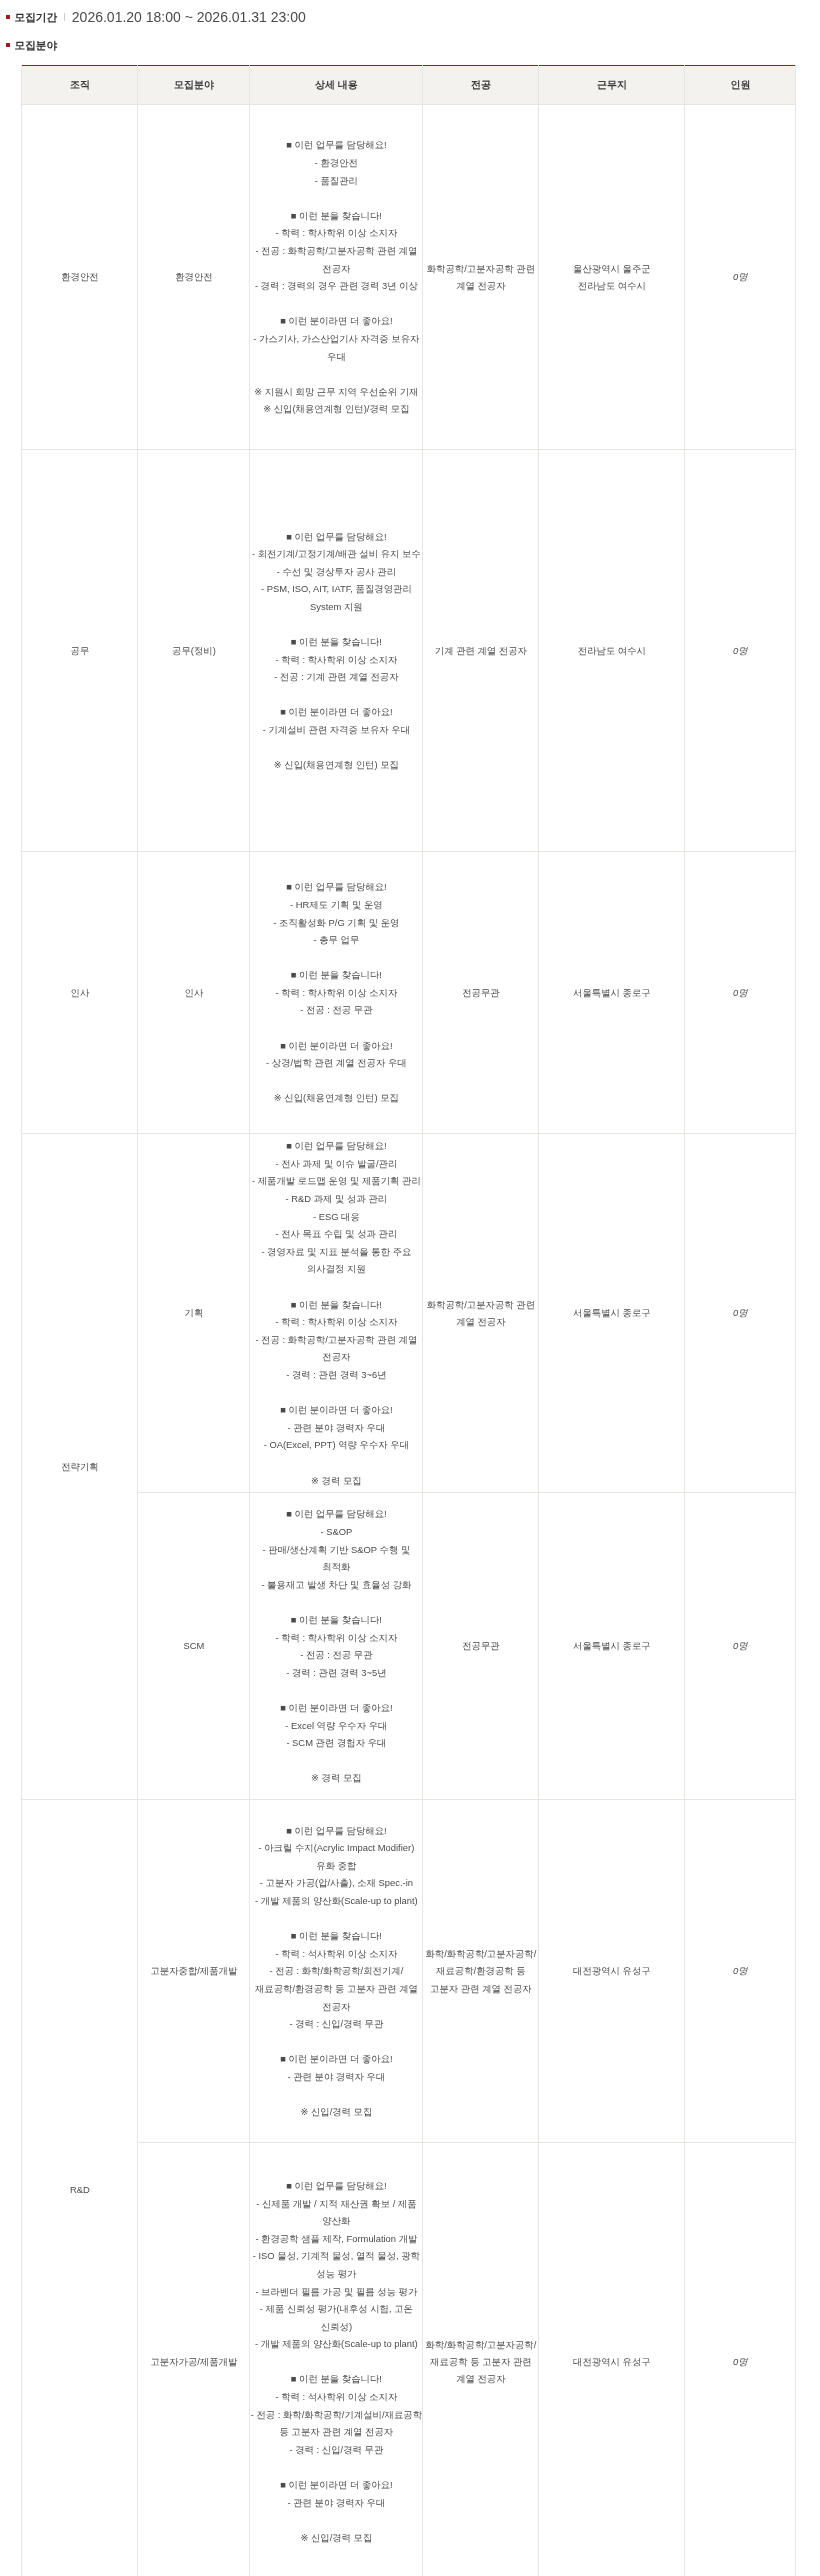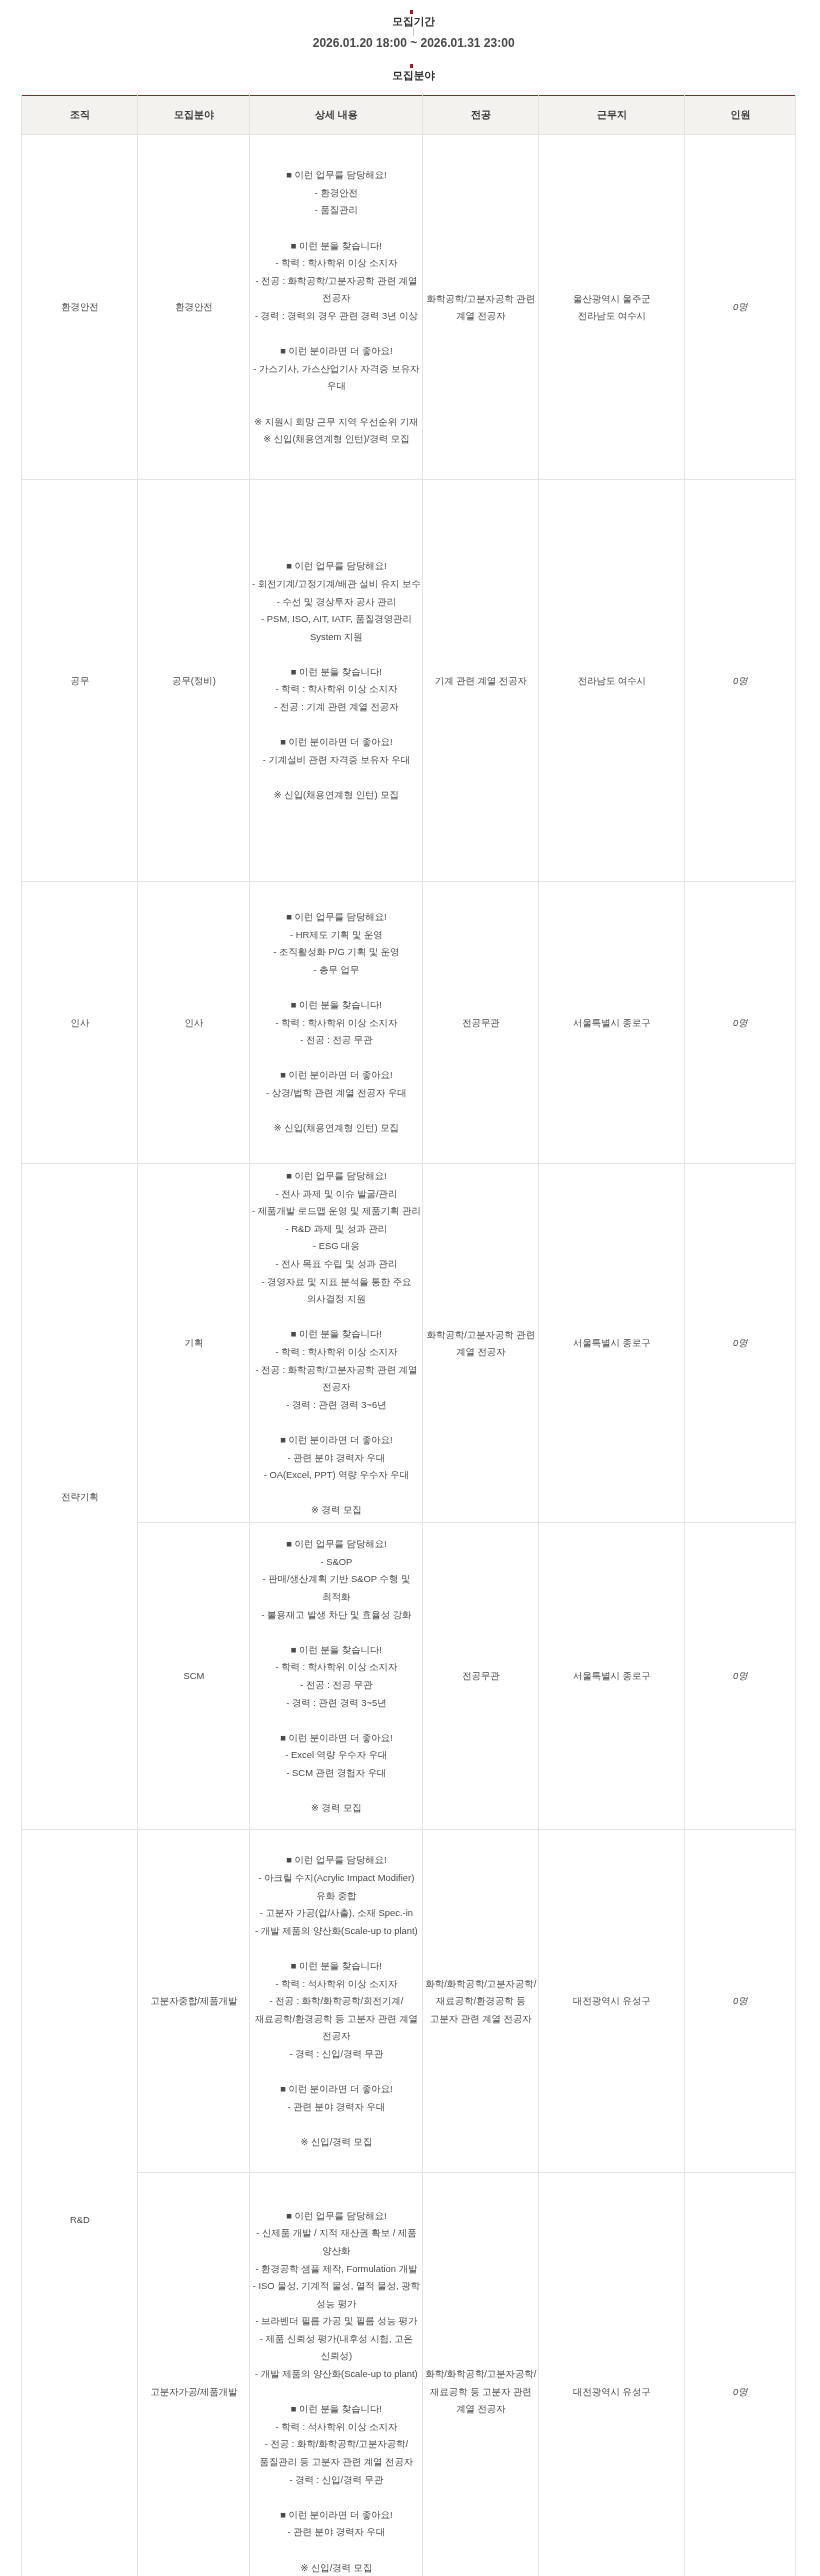--- a/index.html
+++ b/index.html
@@ -18,38 +18,37 @@
   }
   .page{width:821px;box-sizing:border-box;padding-top:10px;}
   .head-line{
     margin:0 0 14px 6.3px;
     font-size:10.7px;
     font-weight:bold;
     color:var(--title);
     display:flex;
     align-items:center;
     line-height:14px;
-    flex-direction:column;
   }
   .sq{
     display:inline-block;
     width:3.8px;height:3.8px;
     background:var(--accent-red);
     margin-right:4.4px;
     flex:0 0 auto;
   }
   .divider{
     display:inline-block;
     width:0.6px;height:8.2px;
     background:#cfccc8;
     margin:0 7px;
   }
   .period-value{
-    font-weight:bold;
-    font-size:12px;
+    font-weight:normal;
+    font-size:14px;
     color:#4a4a4a;
     text-align:center;
   }
   .section-title-line{margin-bottom:13.2px;}
   table.recruit{
     border-collapse:collapse;
     table-layout:fixed;
     width:774px;
     margin-left:21.4px;
     border-top:1.3px solid var(--accent-red);
@@ -299,21 +298,21 @@
               <div class="detail-title">■ 이런 업무를 담당해요!</div>
               <div class="detail-item">- 신제품 개발 / 지적 재산권 확보 / 제품 양산화</div>
               <div class="detail-item">- 환경공학 샘플 제작, Formulation 개발</div>
               <div class="detail-item">- ISO 물성, 기계적 물성, 열적 물성, 광학 성능 평가</div>
               <div class="detail-item">- 브라벤더 필름 가공 및 필름 성능 평가</div>
               <div class="detail-item">- 제품 신뢰성 평가(내후성 시험, 고온 신뢰성)</div>
               <div class="detail-item">- 개발 제품의 양산화(Scale-up to plant)</div>
               <div class="detail-gap"></div>
               <div class="detail-title">■ 이런 분을 찾습니다!</div>
               <div class="detail-item">- 학력 : 석사학위 이상 소지자</div>
-              <div class="detail-item">- 전공 : 화학/화학공학/고분자공학/품질관리 등 고분자 관련 계열 전공자</div>
+              <div class="detail-item">- 전공 : 화학/화학공학/기계설비/재료공학 등 고분자 관련 계열 전공자</div>
               <div class="detail-item">- 경력 : 신입/경력 무관</div>
               <div class="detail-gap"></div>
               <div class="detail-title">■ 이런 분이라면 더 좋아요!</div>
               <div class="detail-item">- 관련 분야 경력자 우대</div>
               <div class="detail-gap"></div>
               <div class="detail-note">※ 신입/경력 모집</div>
             </div>
           </td>
           <td class="major-cell">화학/화학공학/고분자공학/재료공학 등 고분자 관련 계열 전공자</td>
           <td class="location-cell">

